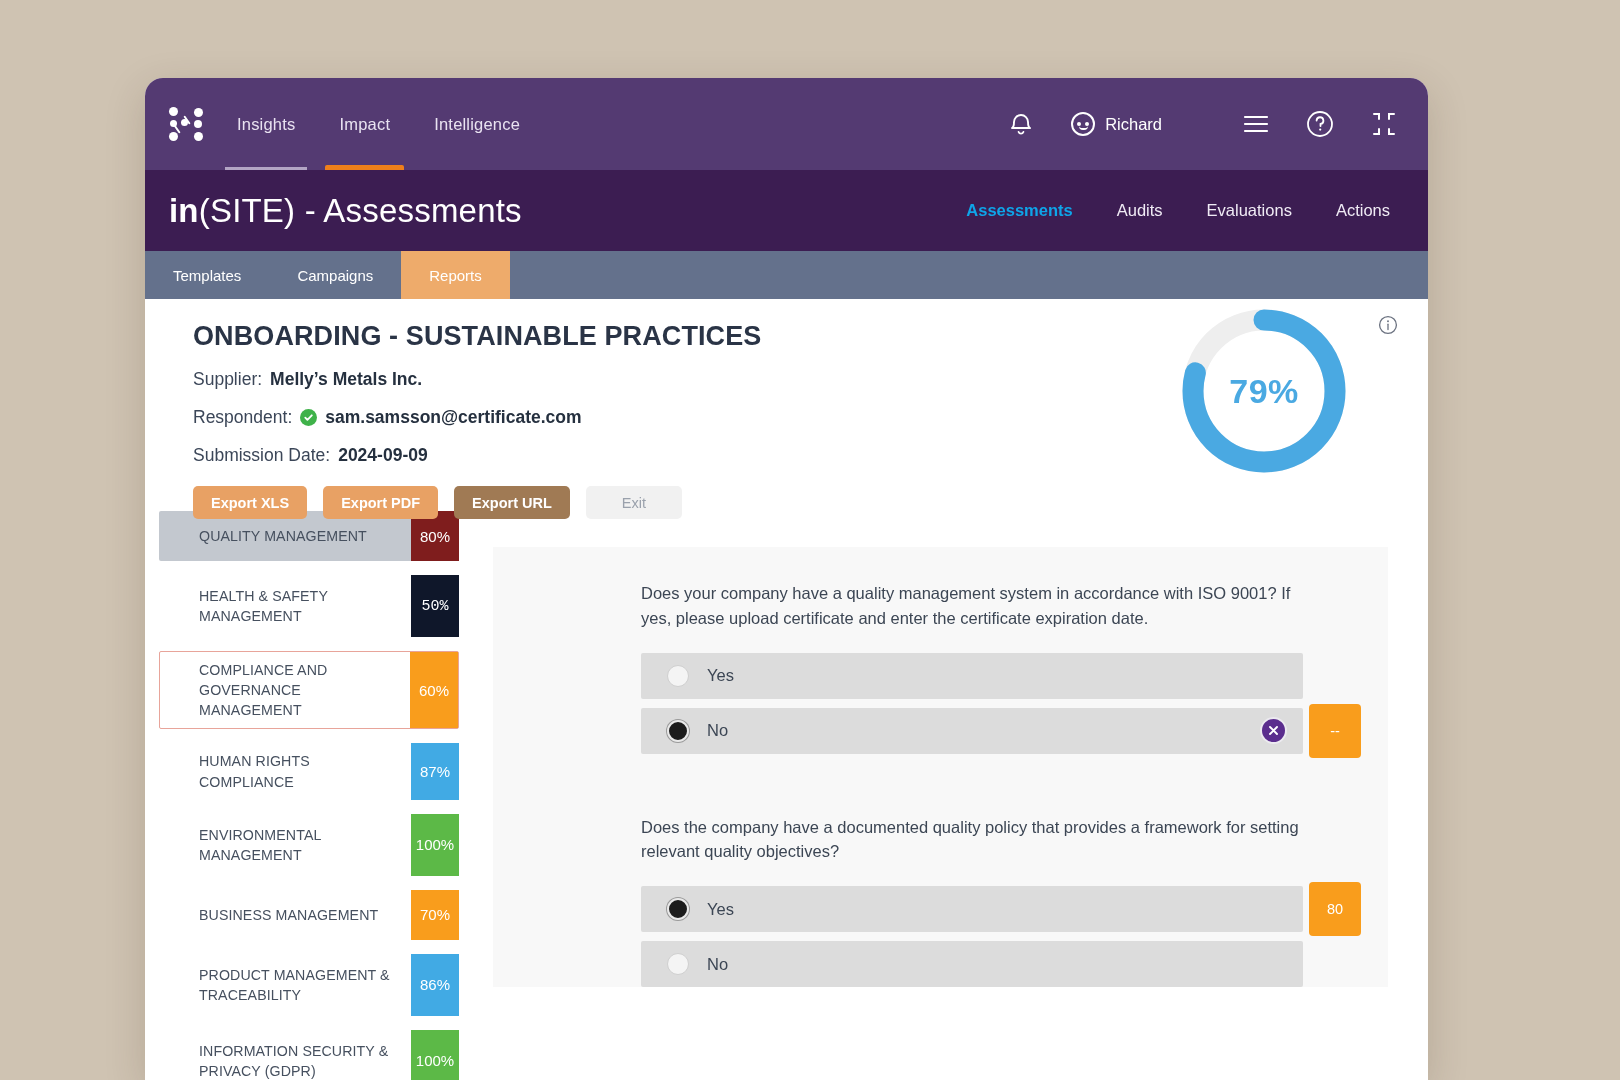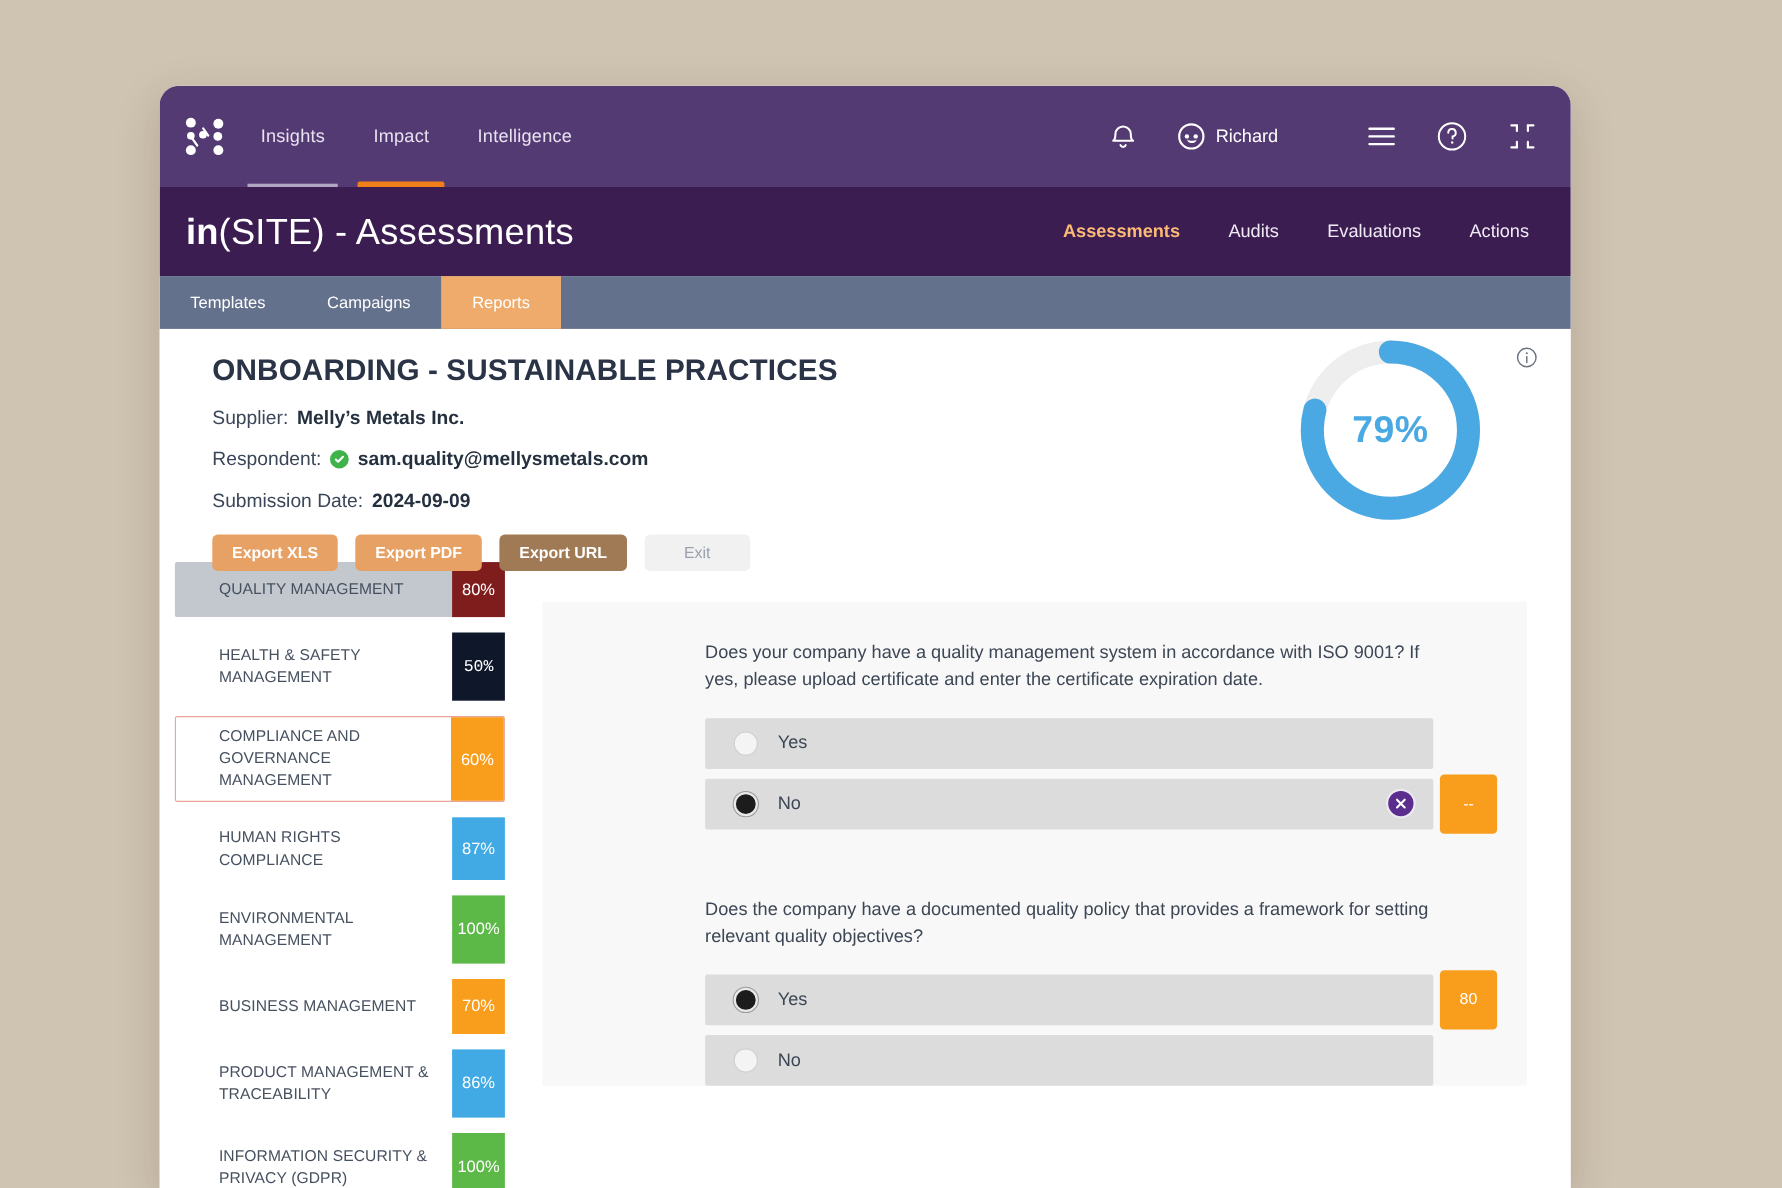--- a/index.html
+++ b/index.html
@@ -64,21 +64,21 @@
   
   .titlebar {
     height: 81px; background: #3c1d52;
     display: flex; align-items: center; padding: 0 38px 0 24px;
   }
   .brand { color: #fff; font-size: 33px; letter-spacing: .2px; white-space: nowrap; }
   .brand b { font-weight: 700; }
   .brand .paren { font-weight: 400; }
   .titlebar-links { margin-left: auto; display: flex; align-items: center; gap: 44px; }
   .tl { color: #f0ebf5; font-size: 16.5px; cursor: pointer; }
-  .tl.active { font-weight: 700; color: #fdba74; }
+  .tl.active { font-weight: 700; color: #0ea5e9; }
 
   
   .subtabs { height: 48px; background: #64718c; display: flex; align-items: stretch; }
   .subtab {
     display: flex; align-items: center; padding: 0 28px;
     color: #ffffff; font-size: 15px; cursor: pointer;
   }
   .subtab.active { background: #eeab6b; }
 
   
@@ -251,21 +251,21 @@
       <b>Melly’s Metals Inc.</b>
     </div>
 
     <div class="meta-row">
       <span>Respondent:</span>
       <span class="check-dot">
         <svg viewBox="0 0 12 12" fill="none" stroke="#fff" stroke-width="2" stroke-linecap="round" stroke-linejoin="round">
             <path d="M2.5 6.2l2.3 2.3L9.6 3.6"></path>
           </svg>
       </span>
-      <b>sam.quality@mellysmetals.com</b>
+      <b>sam.samsson@certificate.com</b>
     </div>
 
     <div class="meta-row">
       <span>Submission Date:</span>
       <b>2024-09-09</b>
     </div>
 
     <div class="btn-row">
       <button class="btn xls">Export XLS</button>
       <button class="btn pdf">Export PDF</button>

